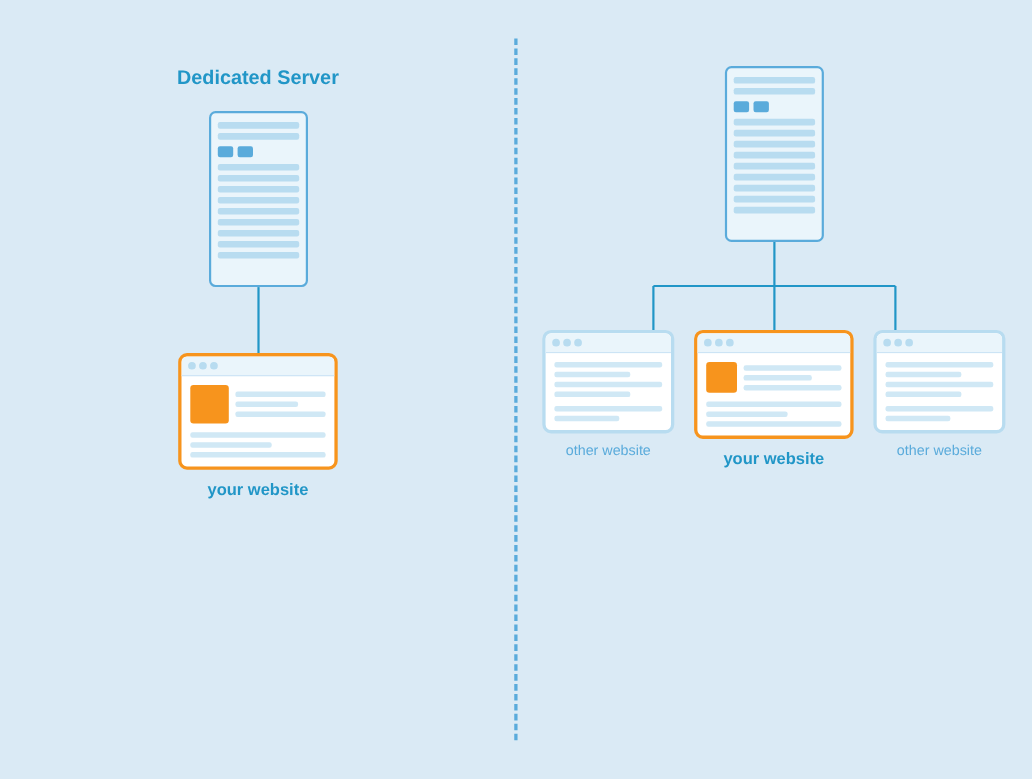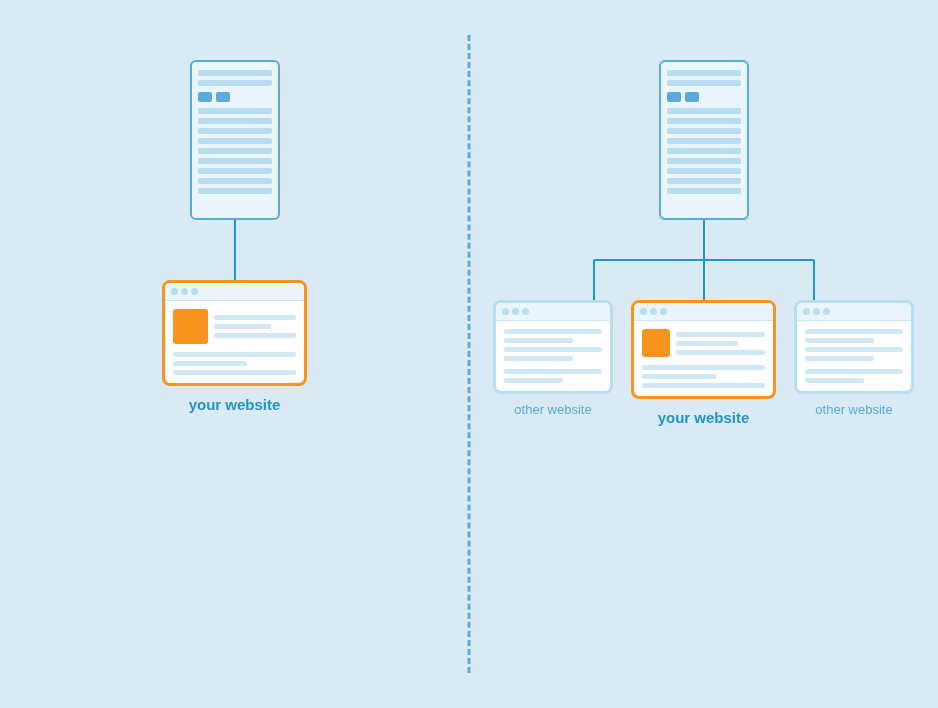--- a/index.html
+++ b/index.html
@@ -227,20 +227,21 @@
 
   </style>
 </head>
 <body>
 
 <div class="diagram-container">
 
   <div class="divider"></div>
 
   <div class="panel">
+    <div class="panel-title">Dedicated Server</div>
 
     <div class="server">
       <div class="server-line"></div>
       <div class="server-line"></div>
       <div class="server-dot-row">
         <div class="server-dot"></div>
         <div class="server-dot"></div>
       </div>
       <div class="server-line"></div>
       <div class="server-line"></div>

